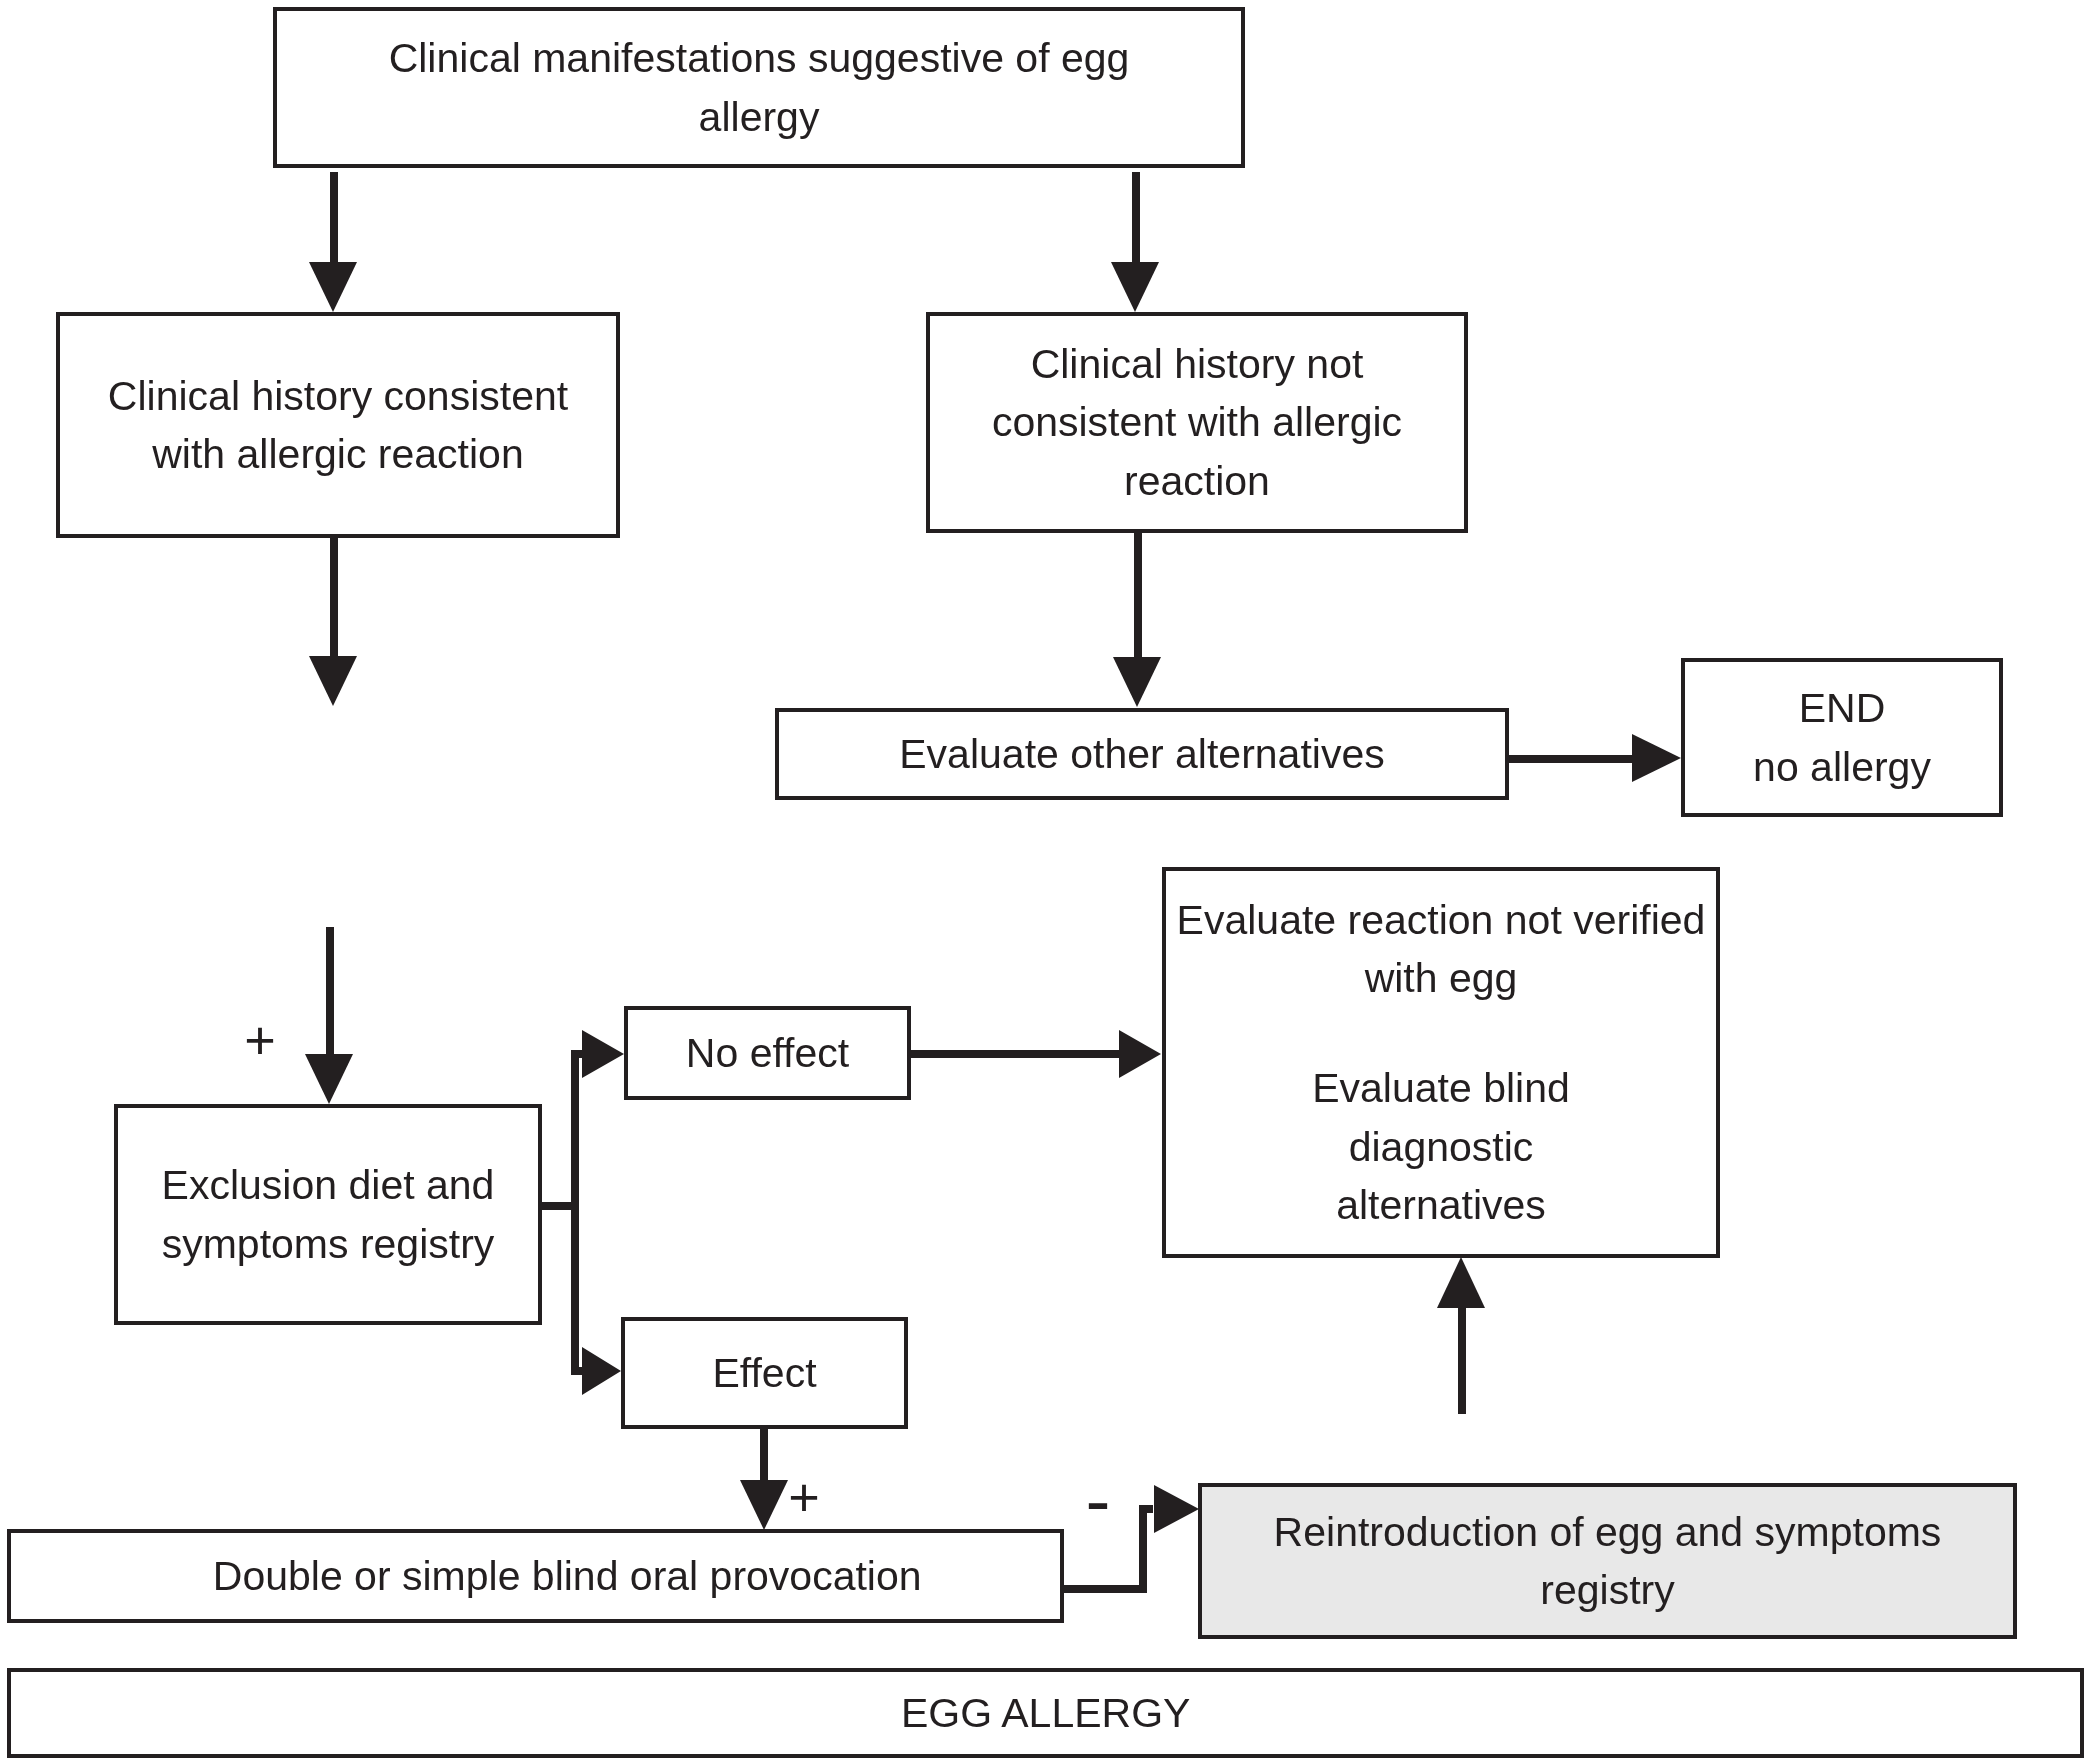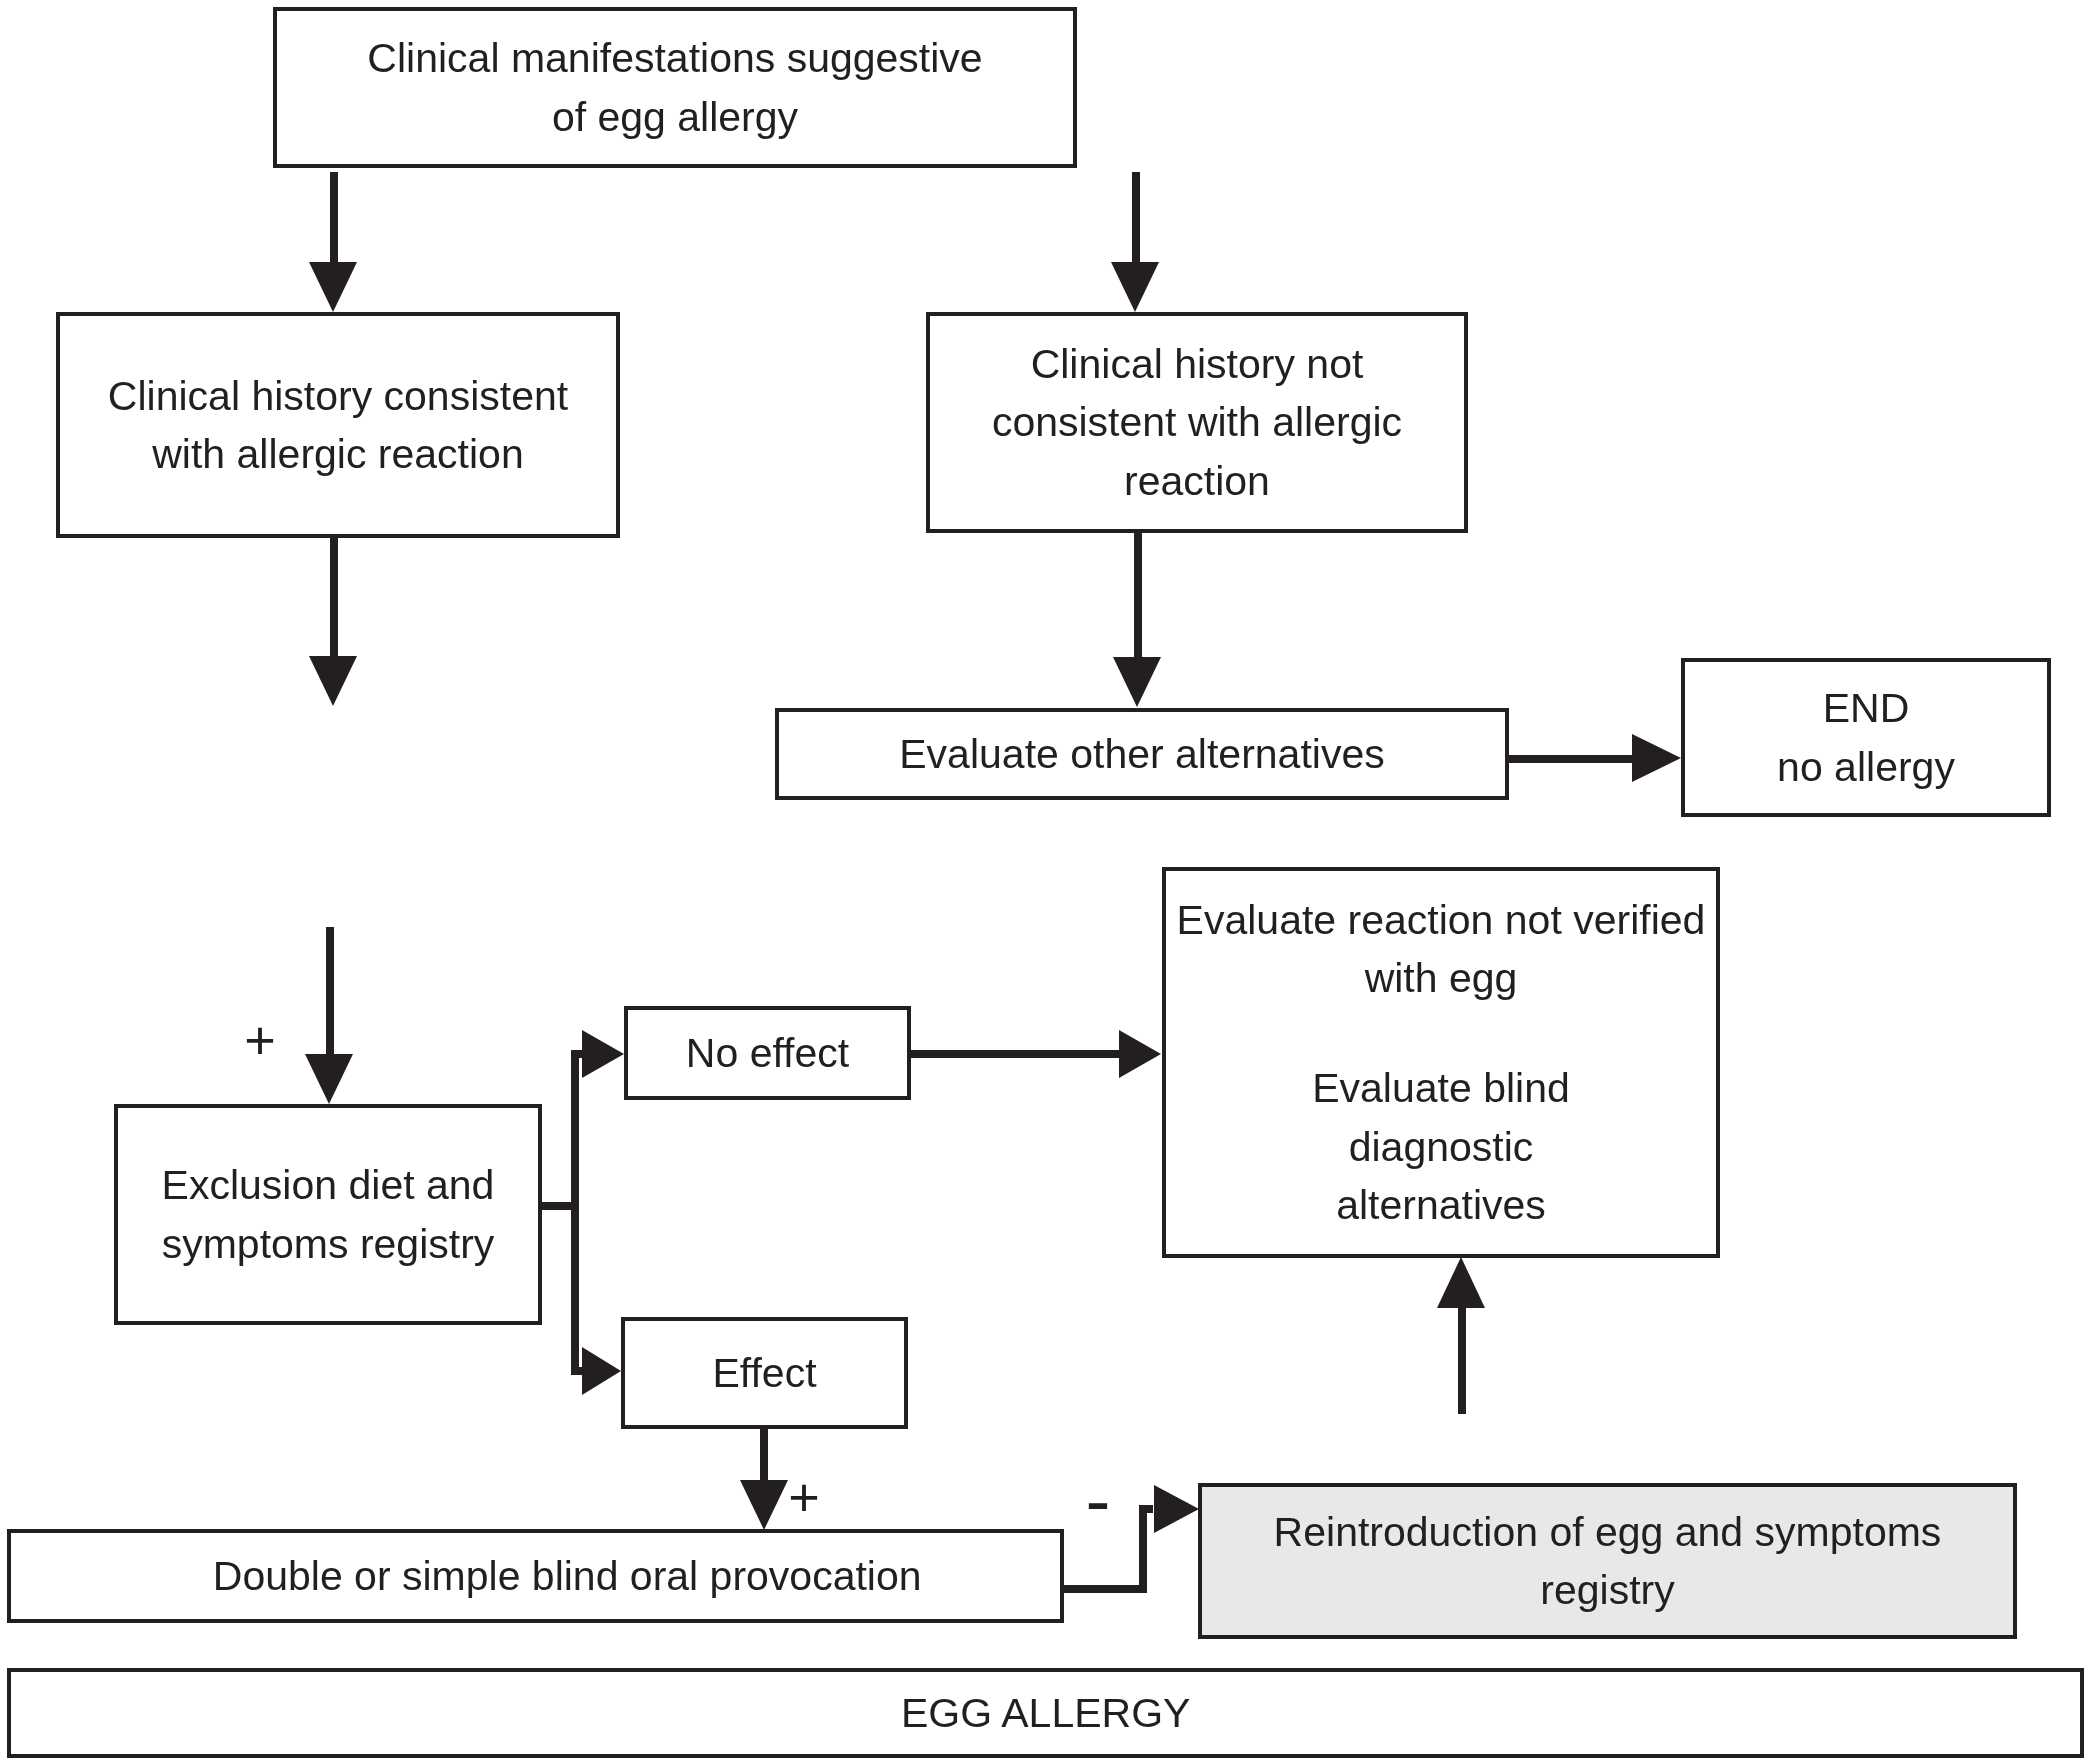--- a/index.html
+++ b/index.html
@@ -46,21 +46,21 @@
     color: var(--ink);
   }
   .edge-label.minus { font-size: 75px; }
   .para2 { max-width: 385px; margin-top: 52px; }
 </style>
 </head>
 <body>
 
 <div class="canvas">
 
-  <div class="node" style="left:273px; top:7.2px; width:804px; height:161px; padding:0 81px;">
+  <div class="node" style="left:273px; top:7.2px; width:972px; height:161px; padding:0 81px;">
     <span>Clinical manifestations suggestive of egg allergy</span>
   </div>
 
   <div class="line" style="left:330px; top:172px; width:8px; height:93px;"></div>
   <div class="head down" style="left:309px; top:262px;"></div>
 
   <div class="line" style="left:1132px; top:172px; width:8px; height:93px;"></div>
   <div class="head down" style="left:1111px; top:262px;"></div>
 
   <div class="node" style="left:56px; top:312px; width:564px; height:226px; padding:0 36px;">
@@ -78,21 +78,21 @@
   <div class="head down" style="left:1113px; top:657px;"></div>
 
 
   <div class="node" style="left:775px; top:708px; width:734px; height:92px;">
     <span>Evaluate other alternatives</span>
   </div>
 
   <div class="line" style="left:1509px; top:755px; width:123px; height:8px;"></div>
   <div class="head right" style="left:1632px; top:734px; border-left-width:49px;"></div>
 
-  <div class="node" style="left:1681px; top:658px; width:370px; height:159px;">
+  <div class="node" style="left:1681px; top:658px; width:322px; height:159px;">
     <span>END</span>
     <span>no allergy</span>
   </div>
 
   <div class="line" style="left:326px; top:927px; width:8px; height:129px;"></div>
   <div class="head down" style="left:305px; top:1054px;"></div>
   <div class="edge-label" style="left:224px; top:1008px; width:72px; height:63px;">+</div>
 
   <div class="node" style="left:1162px; top:867px; width:558px; height:391px;">
     <span>Evaluate reaction not verified with egg</span>

